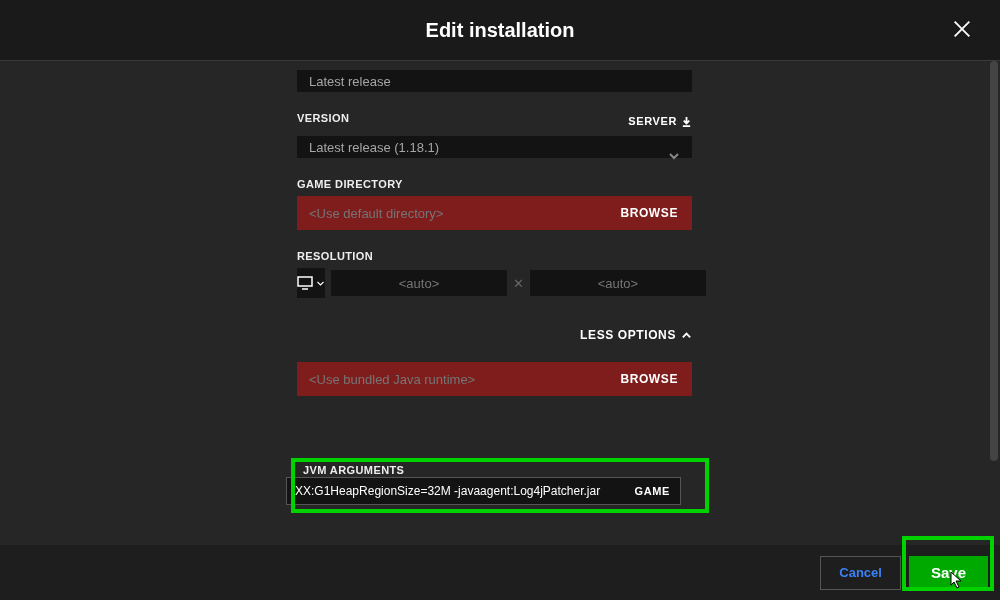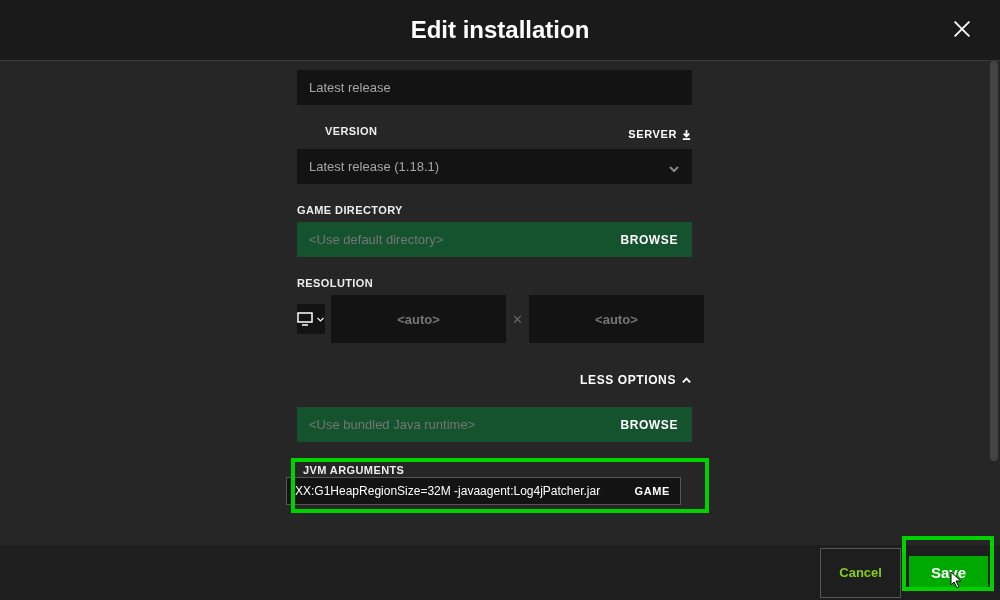--- a/index.html
+++ b/index.html
@@ -1,55 +1,55 @@
 <!DOCTYPE html>
 <html><head>
 <meta charset="utf-8">
 <style>
   * { box-sizing: border-box; margin: 0; padding: 0; }
   html, body { width: 1000px; height: 600px; overflow: hidden; font-family: -apple-system, BlinkMacSystemFont, "Segoe UI", Arial, sans-serif; background: #1e1e1e; color: #fff; }
   .modal { position: relative; width: 1000px; height: 600px; background: #262626; }
   .titlebar { height: 60px; background: #1a1a1a; display: flex; align-items: center; justify-content: center; position: relative; }
-  .titlebar h1 { font-size: 24px; font-weight: 700; }
+  .titlebar h1 { font-size: 20px; font-weight: 700; }
   .close-btn { position: absolute; right: 25px; top: 18px; width: 24px; height: 24px; cursor: pointer; }
   .close-btn svg { width: 22px; height: 22px; stroke: #fff; stroke-width: 2; }
   .divider { height: 1px; background: #3a3a3a; }
   .content { position: absolute; top: 60px; left: 0; right: 0; bottom: 55px; overflow: hidden; }
   .scroll-area { padding: 0 0 20px 0; }
   .form { width: 395px; margin-left: 297px; }
   .section { margin-top: 20px; }
   .label { font-size: 11px; font-weight: 800; letter-spacing: 0.4px; color: #eee; margin-bottom: 6px; text-transform: uppercase; }
-  .label-row { display: flex; justify-content: space-between; align-items: center; margin-bottom: 6px; margin-left: 28px; }
+  .label-row { display: flex; justify-content: space-between; align-items: center; margin-bottom: 6px; }
   .server-link { font-size: 11px; font-weight: 800; letter-spacing: 0.6px; cursor: pointer; display: flex; align-items: center; gap: 4px; }
   .server-link svg { width: 11px; height: 11px; stroke: #fff; stroke-width: 2; fill: none; }
-  .input, .select { width: 100%; height: 35px; background: #131313; border: none; color: #a6a6a6; font-size: 13px; padding: 0 12px; outline: none; }
+  .input, .select { width: 100%; height: 22px; background: #131313; border: none; color: #a6a6a6; font-size: 13px; padding: 0 12px; outline: none; }
   
   .topfield { margin-top: 10px; }
   .select-wrap { position: relative; width: 100%; }
   .select-wrap .chev { position: absolute; right: 12px; top: 12px; pointer-events: none; }
   .select-wrap .chev svg { width: 12px; height: 12px; stroke: #888; stroke-width: 2; fill: none; }
-  .row-with-btn { display: flex; width: 100%; background: #14532d; align-items: center; }
+  .row-with-btn { display: flex; width: 100%; background: #7f1d1d; align-items: center; }
   .row-with-btn .input { flex: 1; background: transparent; }
   .btn-inline { font-size: 12px; font-weight: 800; color: #fff; padding: 0 14px; letter-spacing: 0.6px; cursor: pointer; height: 34px; display: flex; align-items: center; }
   .res-row { display: flex; align-items: center; gap: 6px; }
   .icon-select { width: 50px; height: 30px; background: #131313; display: flex; align-items: center; justify-content: center; gap: 3px; cursor: pointer; }
   .icon-select svg { stroke: #fff; stroke-width: 1.5; fill: none; }
-  .res-input { flex: 1; height: 48px; background: #131313; border: none; color: #a6a6a6; text-align: center; font-size: 13px; outline: none; font-weight: bold; }
+  .res-input { flex: 1; height: 26px; background: #131313; border: none; color: #a6a6a6; text-align: center; font-size: 13px; outline: none; }
   .res-x { width: 24px; text-align: center; color: #666; font-size: 13px; }
   .less-options { text-align: right; font-size: 12px; font-weight: 800; letter-spacing: 0.6px; margin-top: 30px; cursor: pointer; display: flex; justify-content: flex-end; align-items: center; gap: 5px; }
   .less-options svg { width: 11px; height: 11px; stroke: #fff; stroke-width: 2; fill: none; }
   
   .hl { position: absolute; border: 4px solid #00d200; pointer-events: none; }
   .hl1 { left: 291px; top: 458px; width: 418px; height: 55px; }
   .hl2 { left: 902px; top: 536px; width: 92px; height: 55px; }
   .jvm-label-inner { position: absolute; left: 303px; top: 464px; font-size: 11px; font-weight: 800; letter-spacing: 0.4px; color: #eee; text-align: center; }
   .jvm-row { position: absolute; left: 286px; top: 477px; width: 395px; display: flex; background: #131313; align-items: center; border: 1px solid #555; }
   .jvm-input { flex: 1; height: 26px; background: transparent; border: none; color: #fff; font-size: 12px; padding: 0 8px; outline: none; text-decoration: underline; text-decoration-color: #d04545; text-decoration-style: wavy; text-underline-offset: 3px; white-space: nowrap; overflow: hidden; }
   .footer { position: absolute; bottom: 0; left: 0; right: 0; height: 55px; background: #1e1e1e; display: flex; justify-content: flex-end; align-items: center; padding-right: 12px; gap: 8px; }
-  .btn-cancel { height: 50px; padding: 0 18px; border: 1px solid #555; background: transparent; color: #84cc16; font-size: 13px; font-weight: 600; cursor: pointer; }
+  .btn-cancel { height: 34px; padding: 0 18px; border: 1px solid #555; background: transparent; color: #3b82f6; font-size: 13px; font-weight: 600; cursor: pointer; }
   .btn-save { height: 34px; padding: 0 22px; background: #00a900; color: #fff; border: none; font-size: 15px; font-weight: 700; cursor: pointer; }
   .cursor { position: absolute; left: 948px; top: 571px; pointer-events: none; }
   .cursor svg { width: 18px; height: 18px; }
   .scrollbar { position: absolute; right: 0; top: 61px; width: 12px; height: 480px; background: transparent; }
   .scroll-thumb { position: absolute; right: 2px; top: 0; width: 8px; height: 400px; background: #444; border-radius: 4px; }
 </style>
 </head>
 <body>
 
 <div class="modal">

